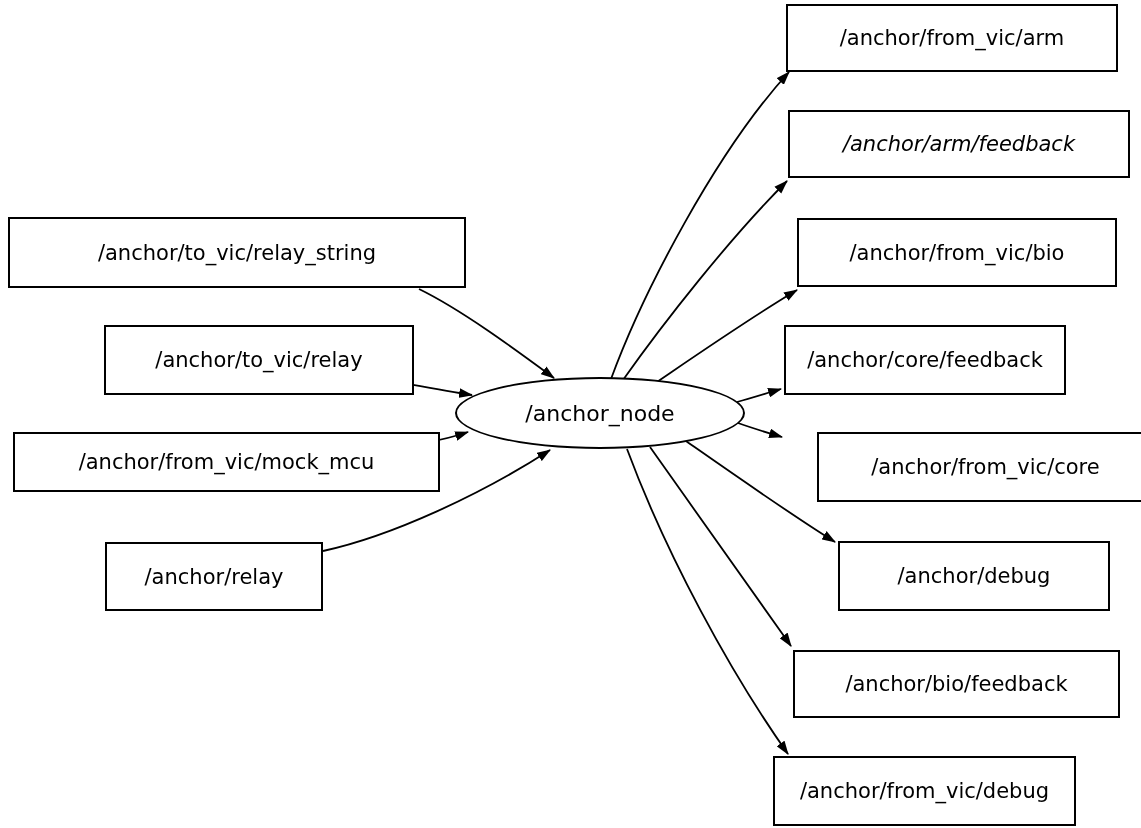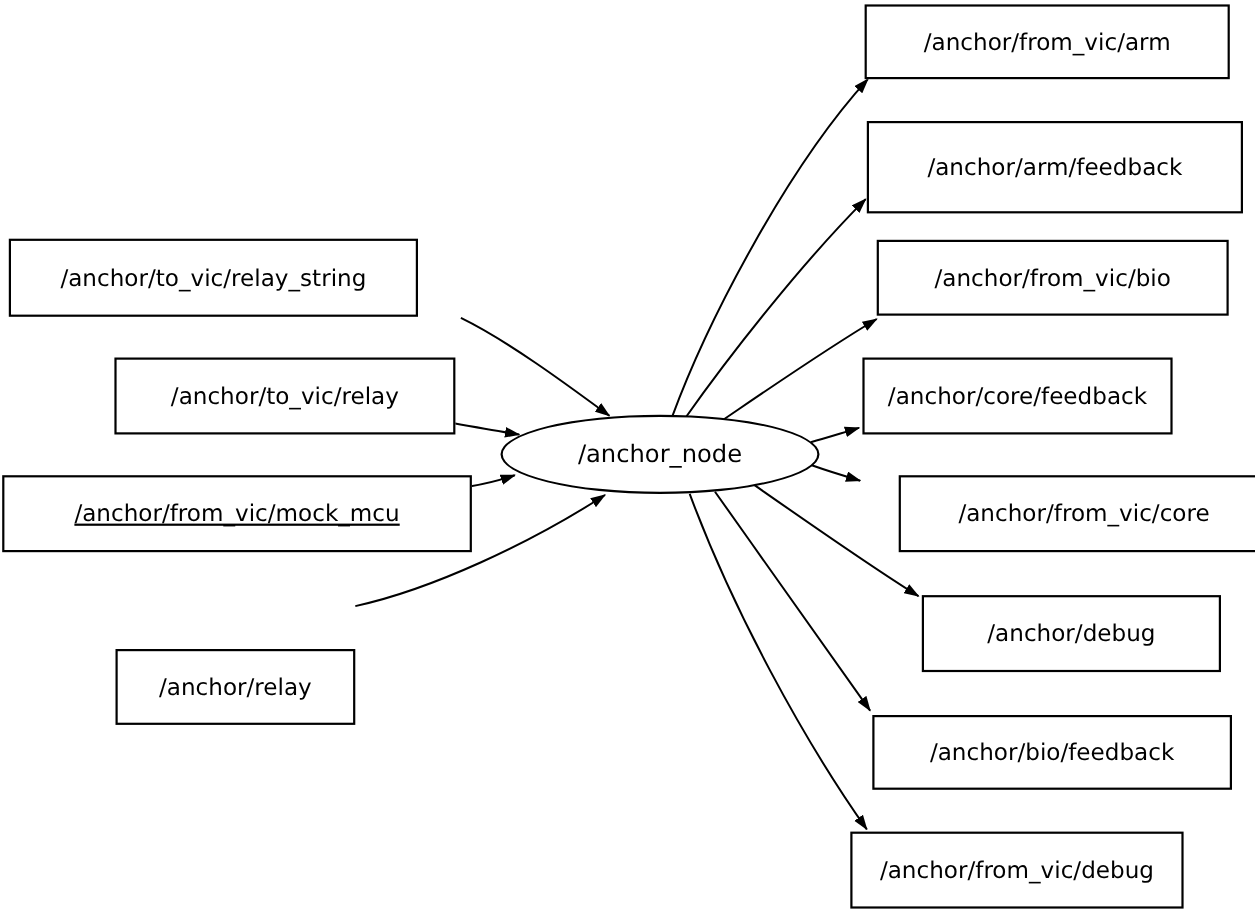--- a/index.html
+++ b/index.html
@@ -57,29 +57,29 @@
     <path class="edge" d="M 611 379 C 643 292, 716 152, 789 72" marker-end="url(#arrow)"></path>
     <path class="edge" d="M 623 380 C 664 322, 730 238, 787 181" marker-end="url(#arrow)"></path>
     <path class="edge" d="M 651 386 C 701 352, 750 318, 797 290" marker-end="url(#arrow)"></path>
     <path class="edge" d="M 737 402 C 752 398, 764 394, 781 389" marker-end="url(#arrow)"></path>
     <path class="edge" d="M 738 423 C 752 428, 765 432, 782 437" marker-end="url(#arrow)"></path>
     <path class="edge" d="M 683 439 C 736 476, 790 514, 835 542" marker-end="url(#arrow)"></path>
     <path class="edge" d="M 650 447 C 700 518, 757 597, 791 646" marker-end="url(#arrow)"></path>
     <path class="edge" d="M 627 449 C 666 554, 730 672, 788 754" marker-end="url(#arrow)"></path>
   </svg>
 
-  <div class="gnode" style="left:8px; top:217px; width:372px; height:71px;">/anchor/to_vic/relay_string</div>
+  <div class="gnode" style="left:8px; top:217px; width:458px; height:71px;">/anchor/to_vic/relay_string</div>
   <div class="gnode" style="left:59px; top:325px; width:310px; height:70px;margin-left:45px;">/anchor/to_vic/relay</div>
-  <div class="gnode" style="left:2px; top:432px; width:427px; height:70px;text-decoration:underline;">/anchor/from_vic/mock_mcu</div>
-  <div class="gnode" style="left:105px; top:542px; width:218px; height:69px;margin-top:48px;">/anchor/relay</div>
+  <div class="gnode" style="left:13px; top:432px; width:427px; height:60px;">/anchor/from_vic/mock_mcu</div>
+  <div class="gnode" style="left:105px; top:542px; width:218px; height:69px;">/anchor/relay</div>
 
   <div class="gnode ellipse" style="left:455px; top:377px; width:290px; height:72px;">/anchor_node</div>
 
   <div class="gnode" style="left:786px; top:4px; width:332px; height:68px;">/anchor/from_vic/arm</div>
-  <div class="gnode" style="left:788px; top:110px; width:342px; height:84px;">/anchor/arm/feedback</div>
+  <div class="gnode" style="left:788px; top:110px; width:342px; height:68px;font-style:italic;">/anchor/arm/feedback</div>
   <div class="gnode" style="left:797px; top:218px; width:320px; height:69px;">/anchor/from_vic/bio</div>
   <div class="gnode" style="left:784px; top:325px; width:282px; height:70px;">/anchor/core/feedback</div>
   <div class="gnode" style="left:788px; top:432px; width:337px; height:70px;margin-left:29px;">/anchor/from_vic/core</div>
   <div class="gnode" style="left:838px; top:541px; width:272px; height:70px;">/anchor/debug</div>
   <div class="gnode" style="left:793px; top:650px; width:327px; height:68px;">/anchor/bio/feedback</div>
   <div class="gnode" style="left:773px; top:756px; width:303px; height:70px;">/anchor/from_vic/debug</div>
 
 </div>
 
 </body></html>

